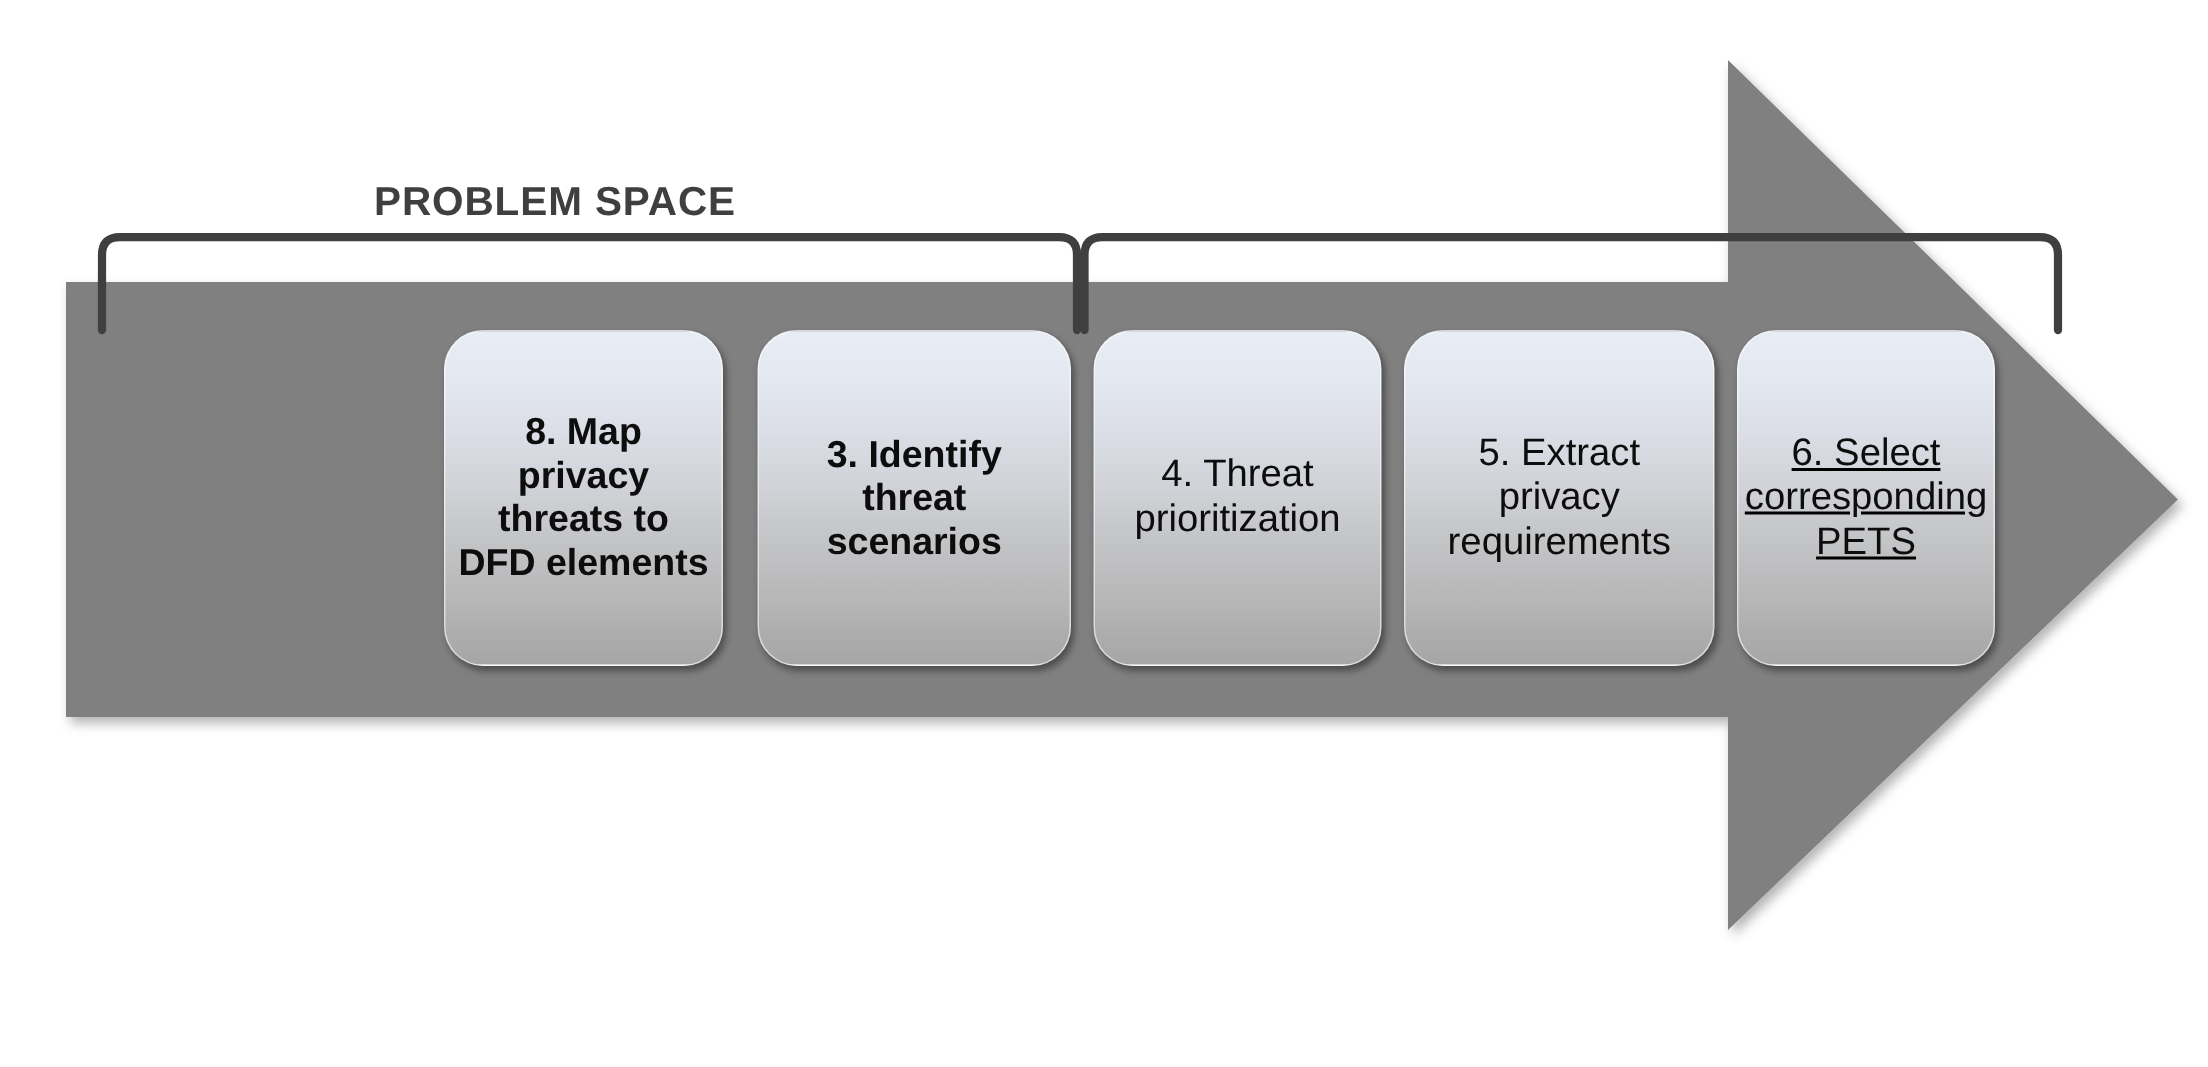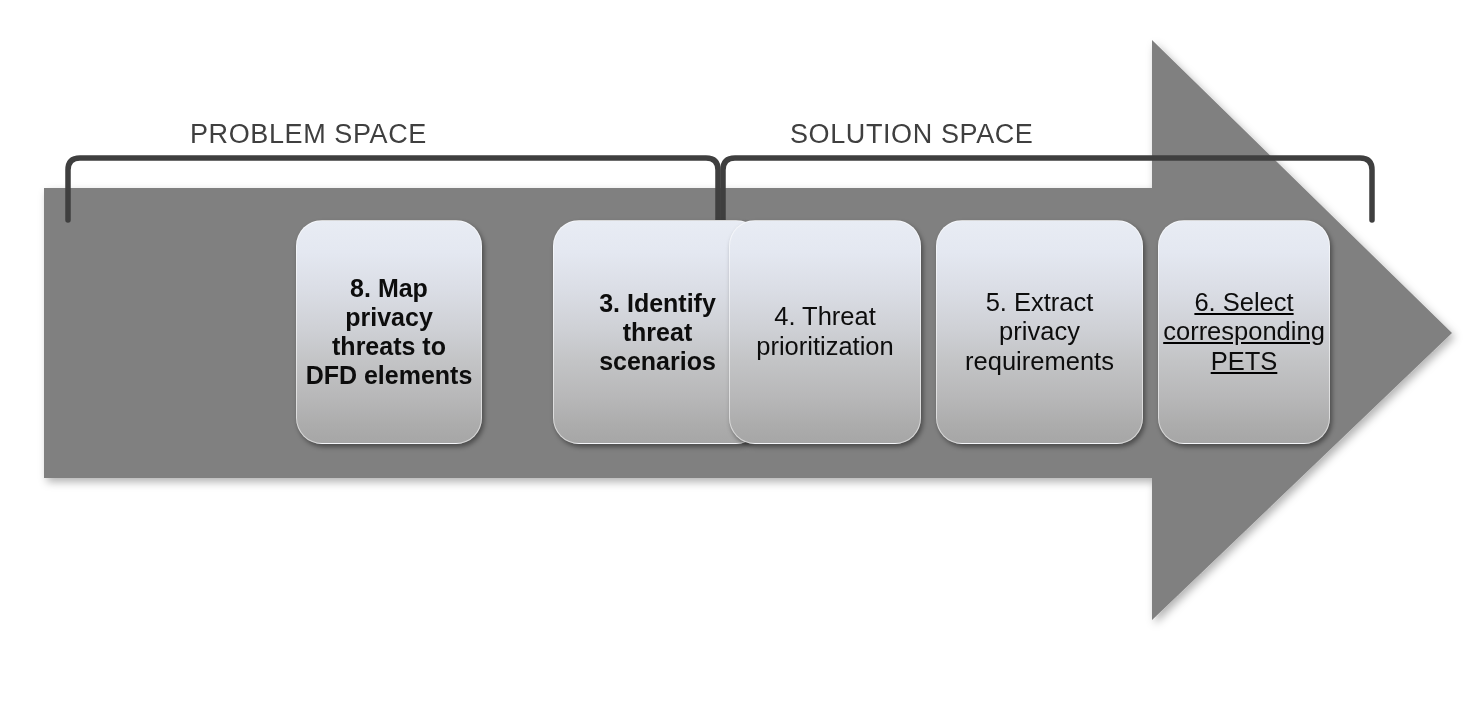--- a/index.html
+++ b/index.html
@@ -31,23 +31,23 @@
     width: 1472px;
     height: 711px;
   }
 
   
   .bracket-label {
     position: absolute;
     font-size: 27px;
     letter-spacing: 0.6px;
     color: #3f3f3f;
-    font-weight: 400;
+    font-weight: 700;
     white-space: nowrap;
-    text-align: left;
+    text-align: center;
     font-family: "Liberation Sans", sans-serif;
   }
   #label-problem  { left: 190px; top: 119px; width: 360px; }
   #label-solution { left: 790px; top: 119px; width: 360px; }
 
   
   .step-box {
     position: absolute;
     top: 220px;
     height: 224px;
@@ -73,21 +73,21 @@
     font-size: 25px;
     line-height: 1.16;
     text-align: center;
     font-family: "Liberation Sans", sans-serif;
   }
   .step-text.bold { font-weight: bold; }
   .step-text.reg  { font-weight: 400; font-size: 25.5px; }
 
   #step-1 { left: 76px;   width: 207px; }
   #step-2 { left: 296px;  width: 186px; }
-  #step-3 { left: 505px;  width: 209px; margin-left: 48px; }
+  #step-3 { left: 505px;  width: 209px; }
   #step-4 { left: 729px;  width: 192px; justify-content: flex-end; }
   #step-5 { left: 936px;  width: 207px; justify-content: flex-end; }
   #step-6 { left: 1158px; width: 172px; text-decoration: underline; }
 </style>
 </head>
 <body>
 
 <div id="canvas">
 
   <svg class="arrow-svg" viewBox="0 0 1472 711" aria-hidden="true">
@@ -117,21 +117,20 @@
     <path d="M 723 220
              L 723 170
              Q 723 158 735 158
              L 1360 158
              Q 1372 158 1372 170
              L 1372 220" fill="none" stroke="#3f3f3f" stroke-width="5.5" stroke-linecap="round"></path>
   </svg>
 
   <div class="bracket-label" id="label-problem">PROBLEM SPACE</div>
 
-  <div class="bracket-label" id="label-solution">SOLUTION SPACE</div>
 
 
   <div class="step-box" id="step-2">
     <span class="step-text bold">8. Map privacy threats to DFD elements</span>
   </div>
 
   <div class="step-box" id="step-3">
     <span class="step-text bold">3. Identify threat scenarios</span>
   </div>
 

